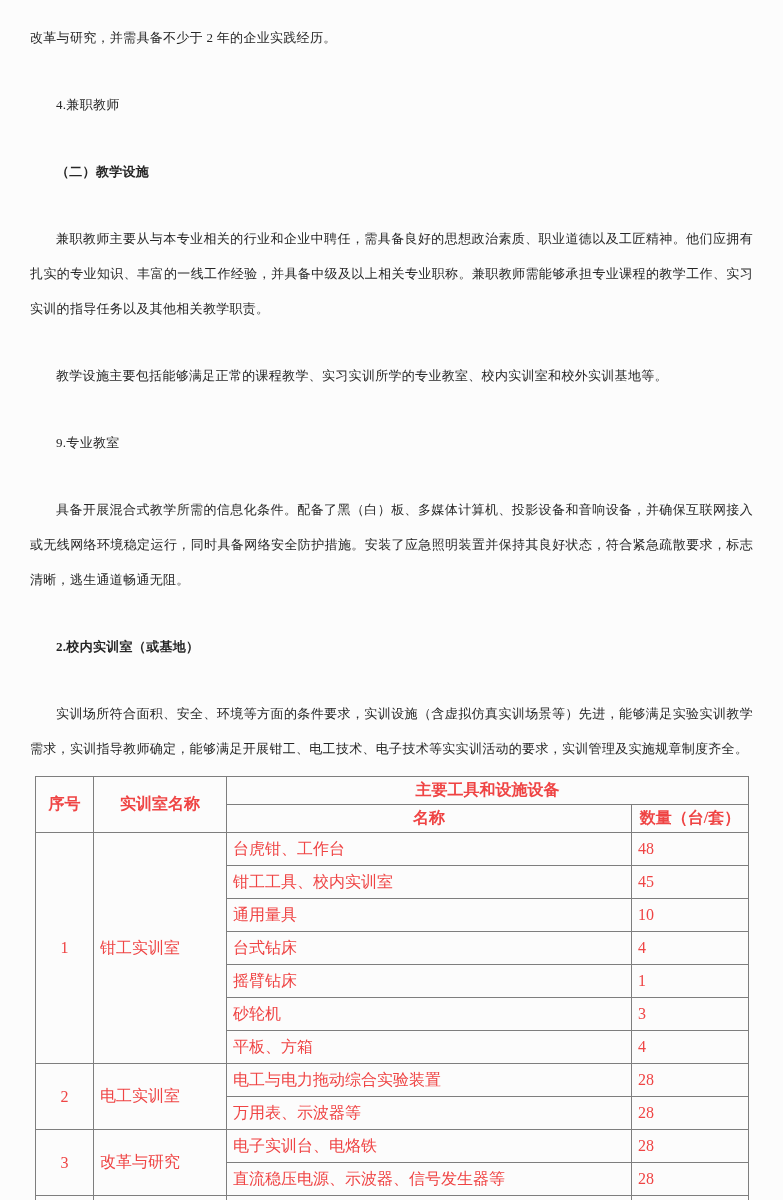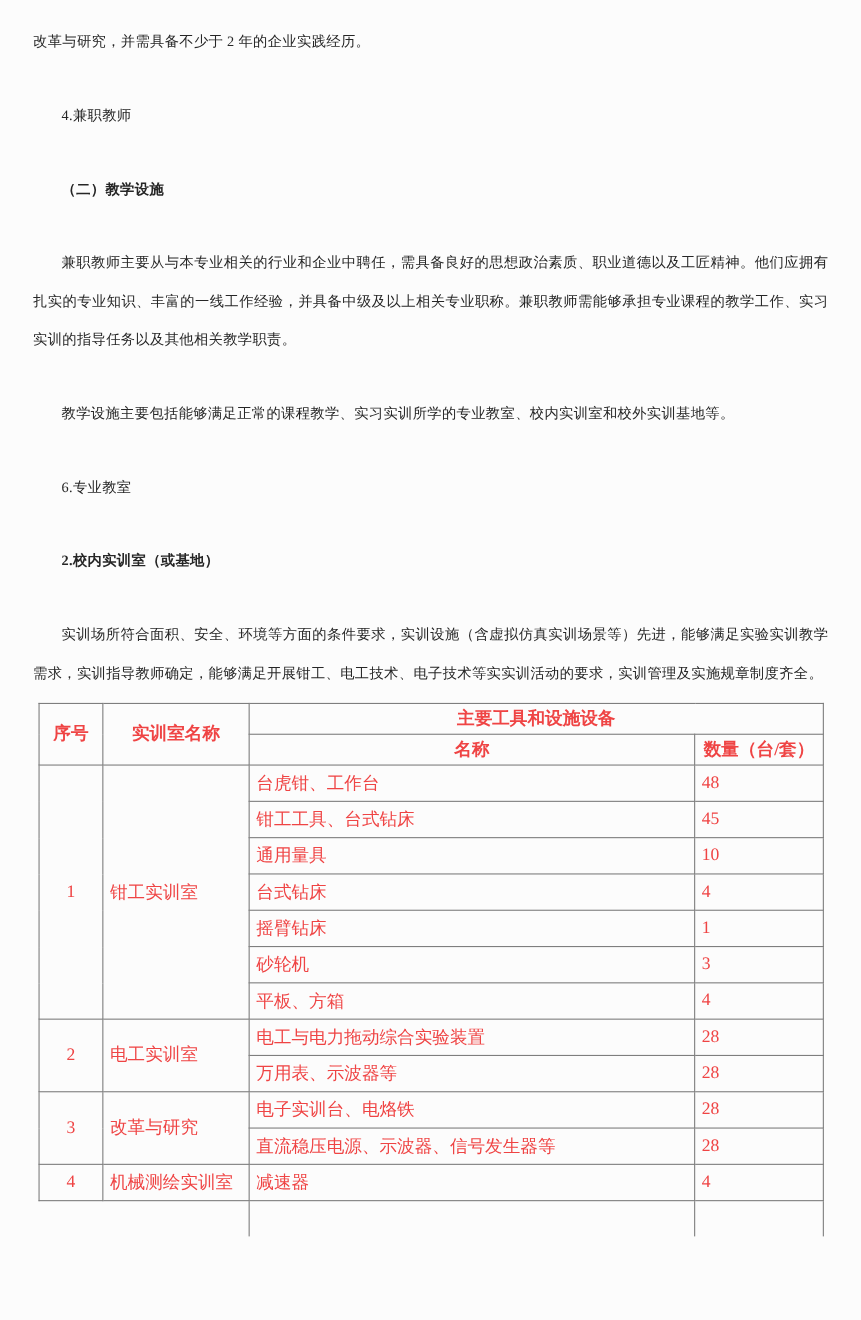--- a/index.html
+++ b/index.html
@@ -68,21 +68,22 @@
 <body>
 
 <div class="page">
   <div class="content">
 
     <p class="noindent">改革与研究，并需具备不少于 2 年的企业实践经历。</p>
     <p class="indent">4.兼职教师</p>
     <p class="indent bold">（二）教学设施</p>
     <p class="indent">兼职教师主要从与本专业相关的行业和企业中聘任，需具备良好的思想政治素质、职业道德以及工匠精神。他们应拥有扎实的专业知识、丰富的一线工作经验，并具备中级及以上相关专业职称。兼职教师需能够承担专业课程的教学工作、实习实训的指导任务以及其他相关教学职责。</p>
     <p class="indent">教学设施主要包括能够满足正常的课程教学、实习实训所学的专业教室、校内实训室和校外实训基地等。</p>
-    <p class="indent">6.专业教室</p>
+    <p class="indent">9.专业教室</p>
+    <p class="indent">具备开展混合式教学所需的信息化条件。配备了黑（白）板、多媒体计算机、投影设备和音响设备，并确保互联网接入或无线网络环境稳定运行，同时具备网络安全防护措施。安装了应急照明装置并保持其良好状态，符合紧急疏散要求，标志清晰，逃生通道畅通无阻。</p>
     <p class="indent bold">2.校内实训室（或基地）</p>
     <p class="indent">实训场所符合面积、安全、环境等方面的条件要求，实训设施（含虚拟仿真实训场景等）先进，能够满足实验实训教学需求，实训指导教师确定，能够满足开展钳工、电工技术、电子技术等实实训活动的要求，实训管理及实施规章制度齐全。</p>
 
     <table class="fac">
       <colgroup>
         <col style="width:58px">
         <col style="width:133px">
         <col style="width:405px">
         <col style="width:117px">
       </colgroup>
@@ -98,21 +99,21 @@
         </tr>
       </thead>
       <tbody>
         <tr>
           <td class="seq" rowspan="7">1</td>
           <td class="room" rowspan="7">钳工实训室</td>
           <td class="name">台虎钳、工作台</td>
           <td class="qty">48</td>
         </tr>
         <tr>
-          <td class="name">钳工工具、台式钻床</td>
+          <td class="name">钳工工具、校内实训室</td>
           <td class="qty">45</td>
         </tr>
         <tr>
           <td class="name">通用量具</td>
           <td class="qty">10</td>
         </tr>
         <tr>
           <td class="name">台式钻床</td>
           <td class="qty">4</td>
         </tr>

